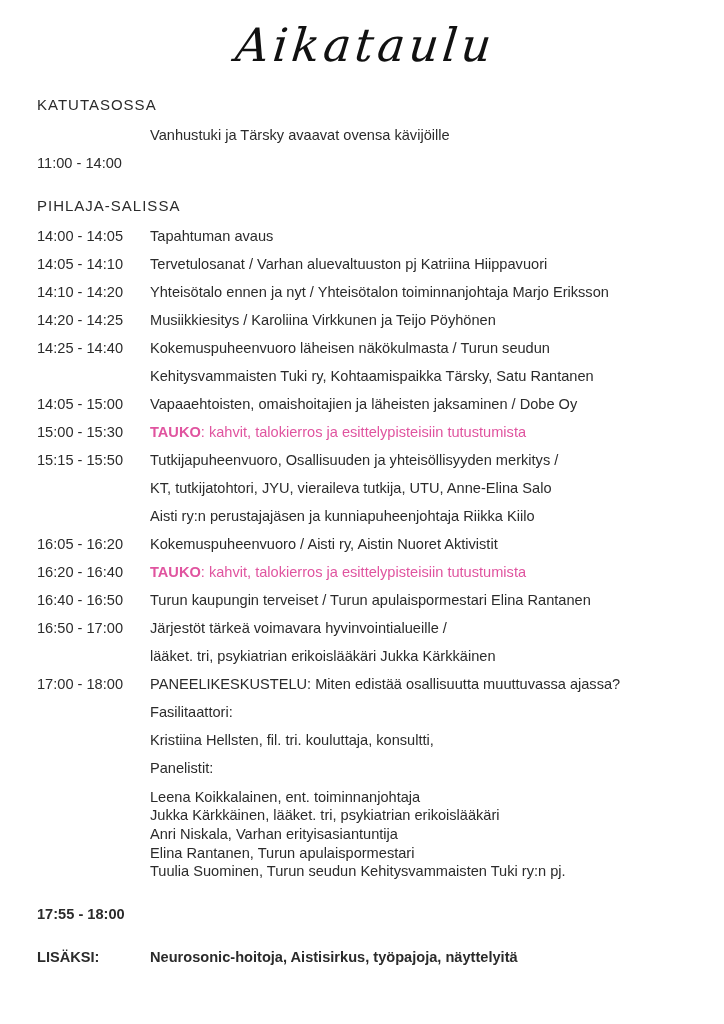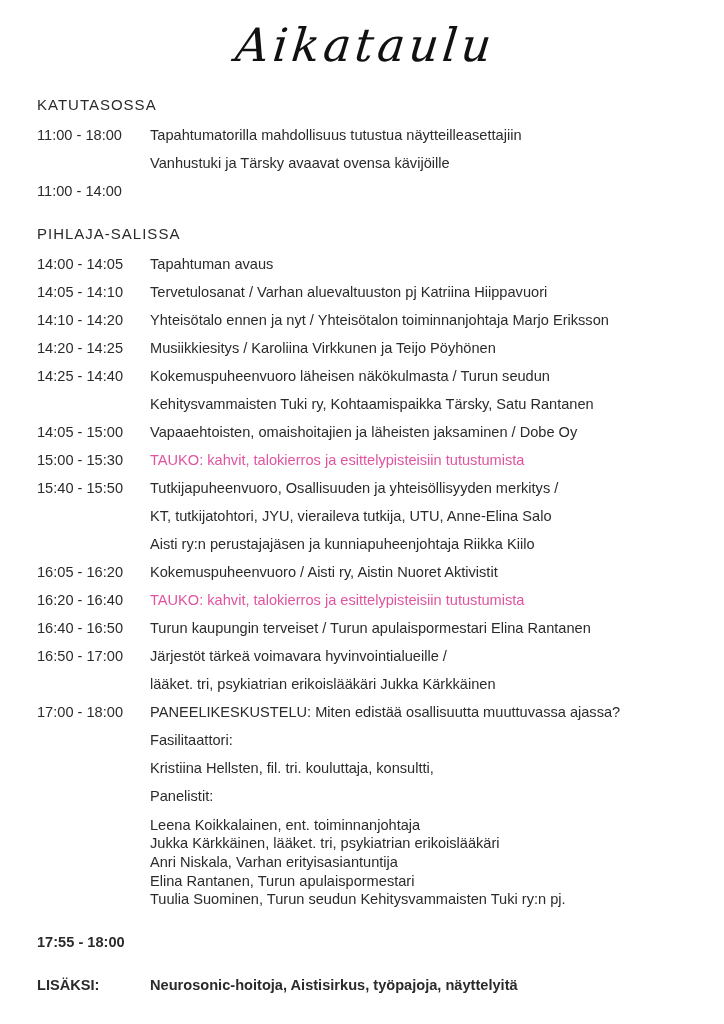--- a/index.html
+++ b/index.html
@@ -34,35 +34,31 @@
   .row {
     display:flex;
     align-items:flex-start;
     font-size:14.6px;
     line-height:17.5px;
     margin:0 0 10.5px 0;
   }
   .row .time { flex:0 0 113px; white-space:nowrap; }
   .row .text { flex:1; }
   .row.pink .text { color:#e0549f; }
-  .row.pink .text b { font-weight:400; }
+  .row.pink .text b { font-weight:700; }
   .row.gap { margin-top:25px;font-weight:bold; }
   .tight-list div { line-height:18.7px; }
 </style>
 </head>
 <body>
 
 <div class="page">
   <h1 class="title">Aikataulu</h1>
   <div id="schedule">
       <div class="section-heading">KATUTASOSSA</div>
-      <div class="row">
-        <span class="time">11:00 - 18:00</span>
-        <span class="text">Tapahtumatorilla mahdollisuus tutustua näytteilleasettajiin</span>
-      </div>
       <div class="row">
         <span class="time"></span>
         <span class="text">Vanhustuki ja Tärsky avaavat ovensa kävijöille</span>
       </div>
       <div class="row">
         <span class="time">11:00 - 14:00</span>
       </div>
       <div class="section-heading">PIHLAJA-SALISSA</div>
       <div class="row">
         <span class="time">14:00 - 14:05</span>
@@ -90,21 +86,21 @@
       </div>
       <div class="row">
         <span class="time">14:05 - 15:00</span>
         <span class="text">Vapaaehtoisten, omaishoitajien ja läheisten jaksaminen / Dobe Oy</span>
       </div>
       <div class="row pink">
         <span class="time">15:00 - 15:30</span>
         <span class="text"><b>TAUKO</b><span>: kahvit, talokierros ja esittelypisteisiin tutustumista</span></span>
       </div>
       <div class="row">
-        <span class="time">15:40 - 15:50</span>
+        <span class="time">15:15 - 15:50</span>
         <span class="text">Tutkijapuheenvuoro, Osallisuuden ja yhteisöllisyyden merkitys /</span>
       </div>
       <div class="row">
         <span class="time"></span>
         <span class="text"> KT, tutkijatohtori, JYU, vieraileva tutkija, UTU, Anne-Elina Salo</span>
       </div>
       <div class="row">
         <span class="time"></span>
         <span class="text">Aisti ry:n perustajajäsen ja kunniapuheenjohtaja Riikka Kiilo</span>
       </div>

